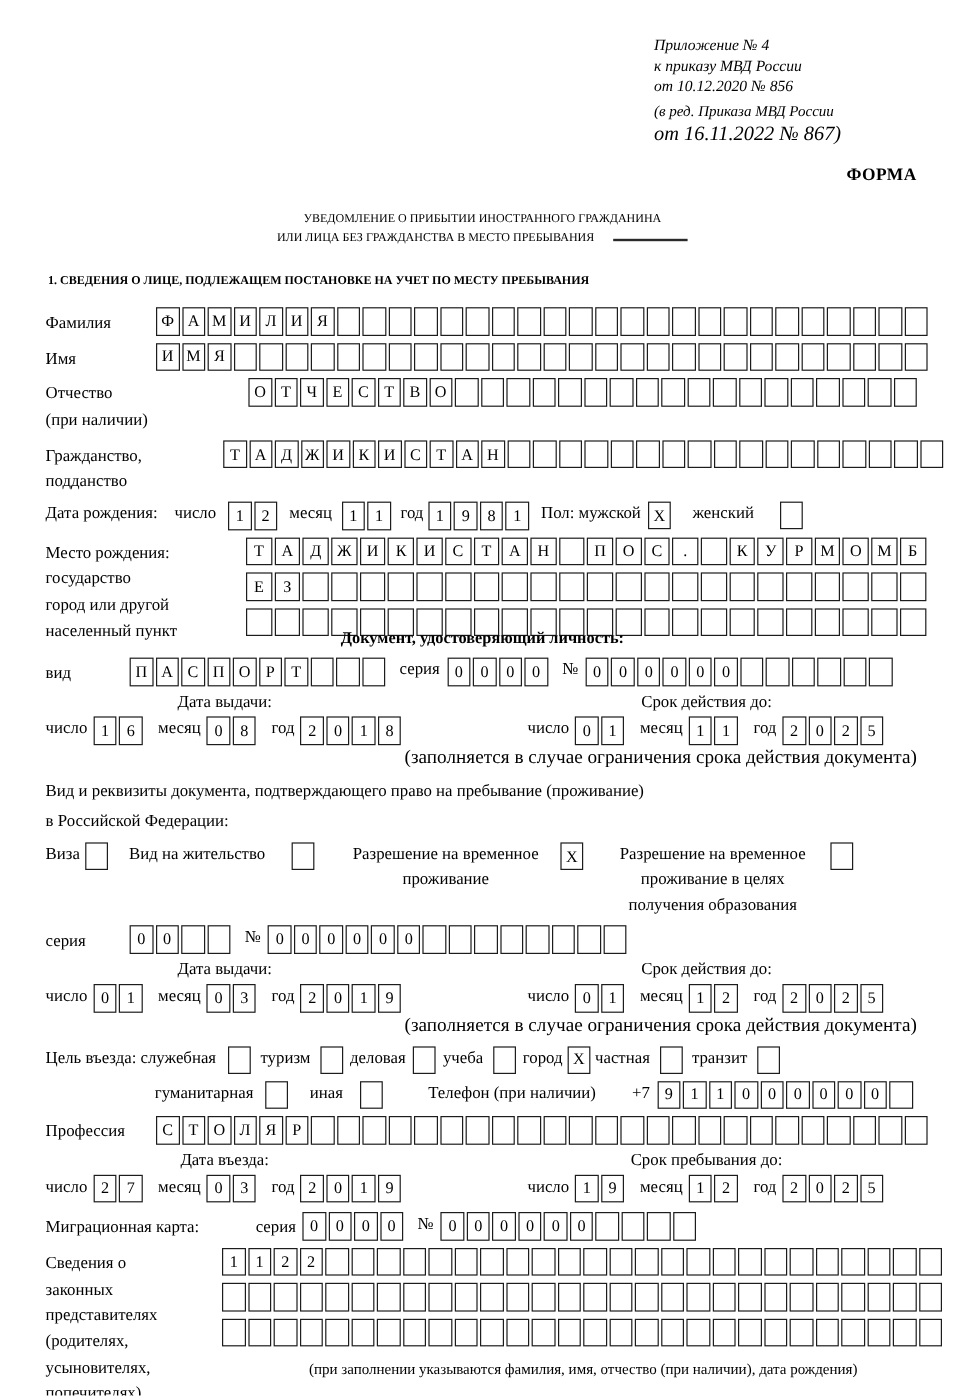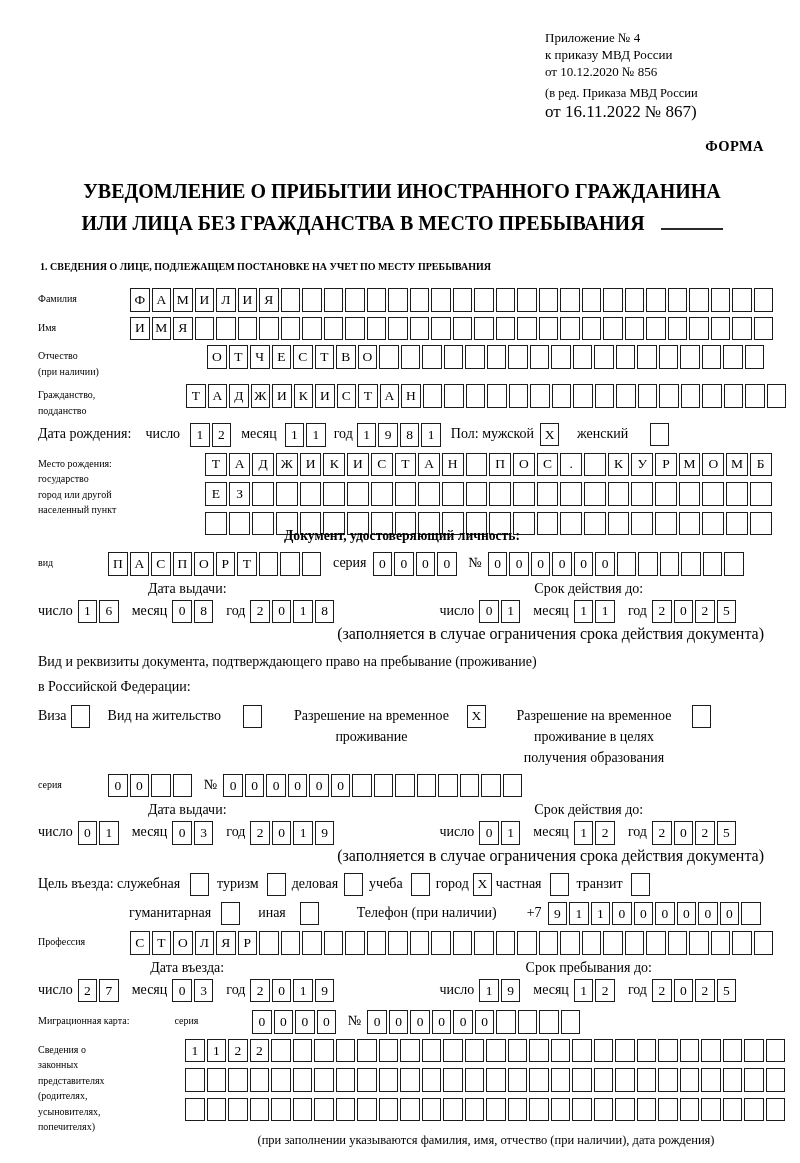--- a/index.html
+++ b/index.html
@@ -5,33 +5,33 @@
   * { box-sizing: border-box; }
   html,body { margin:0; padding:0; background:#ffffff; }
   body {
     width:800px; height:1163px; overflow:hidden;
     font-family:"Liberation Serif","DejaVu Serif",serif;
     color:#000;
   }
   .page { padding:30px 34px 0 38px; position:relative; width:800px; }
 
   
-  .hdr { margin-left:507px; font-size:13px; line-height:1.3; }
+  .hdr { margin-left:507px; font-size:13px; line-height:1.3;font-style:italic; }
   .hdr .ed0 { margin-top:4px; font-size:12.5px; }
   .hdr .ed  { font-size:17px; }
   .forma { text-align:right; font-weight:bold; font-size:14.5px; margin-top:15px; padding-right:2px; letter-spacing:.4px; }
 
-  .title { text-align:center; font-weight:bold; font-size:20px; line-height:1.6; margin-top:20px; }
+  .title { text-align:center; font-weight:normal; font-size:10px; line-height:1.6; margin-top:20px; }
   .blank-line { display:inline-block; width:62px; border-bottom:2.2px solid #2a2a2a; margin-left:16px; }
 
   .sec { font-weight:bold; font-size:10px; margin:22px 0 16px 2px; }
 
   
   .row { display:flex; align-items:flex-start; margin-bottom:5px; }
-  .lbl { flex:none; font-size:10px; line-height:1.55; padding-top:3px; }
+  .lbl { flex:none; font-size:14px; line-height:1.55; padding-top:3px; }
   .w70{width:70px}.w92{width:92px}.w147{width:147px}.w148{width:148px}.w167{width:167px}.w169{width:169px}.w214{width:214px}
   .cells { display:flex; flex:none; }
   .cell {
     flex:none; width:19.5px; height:23.5px; border:1.8px solid #1c1c1c; margin-right:2px;
     display:flex; align-items:center; justify-content:center; font-size:13.5px; background:#fff;
   }
   .wide .cell { width:21.7px; }
   .cbox {
     flex:none; width:19px; height:23px; border:1.8px solid #1c1c1c;
     display:inline-flex; align-items:center; justify-content:center; font-size:13.5px; background:#fff;

